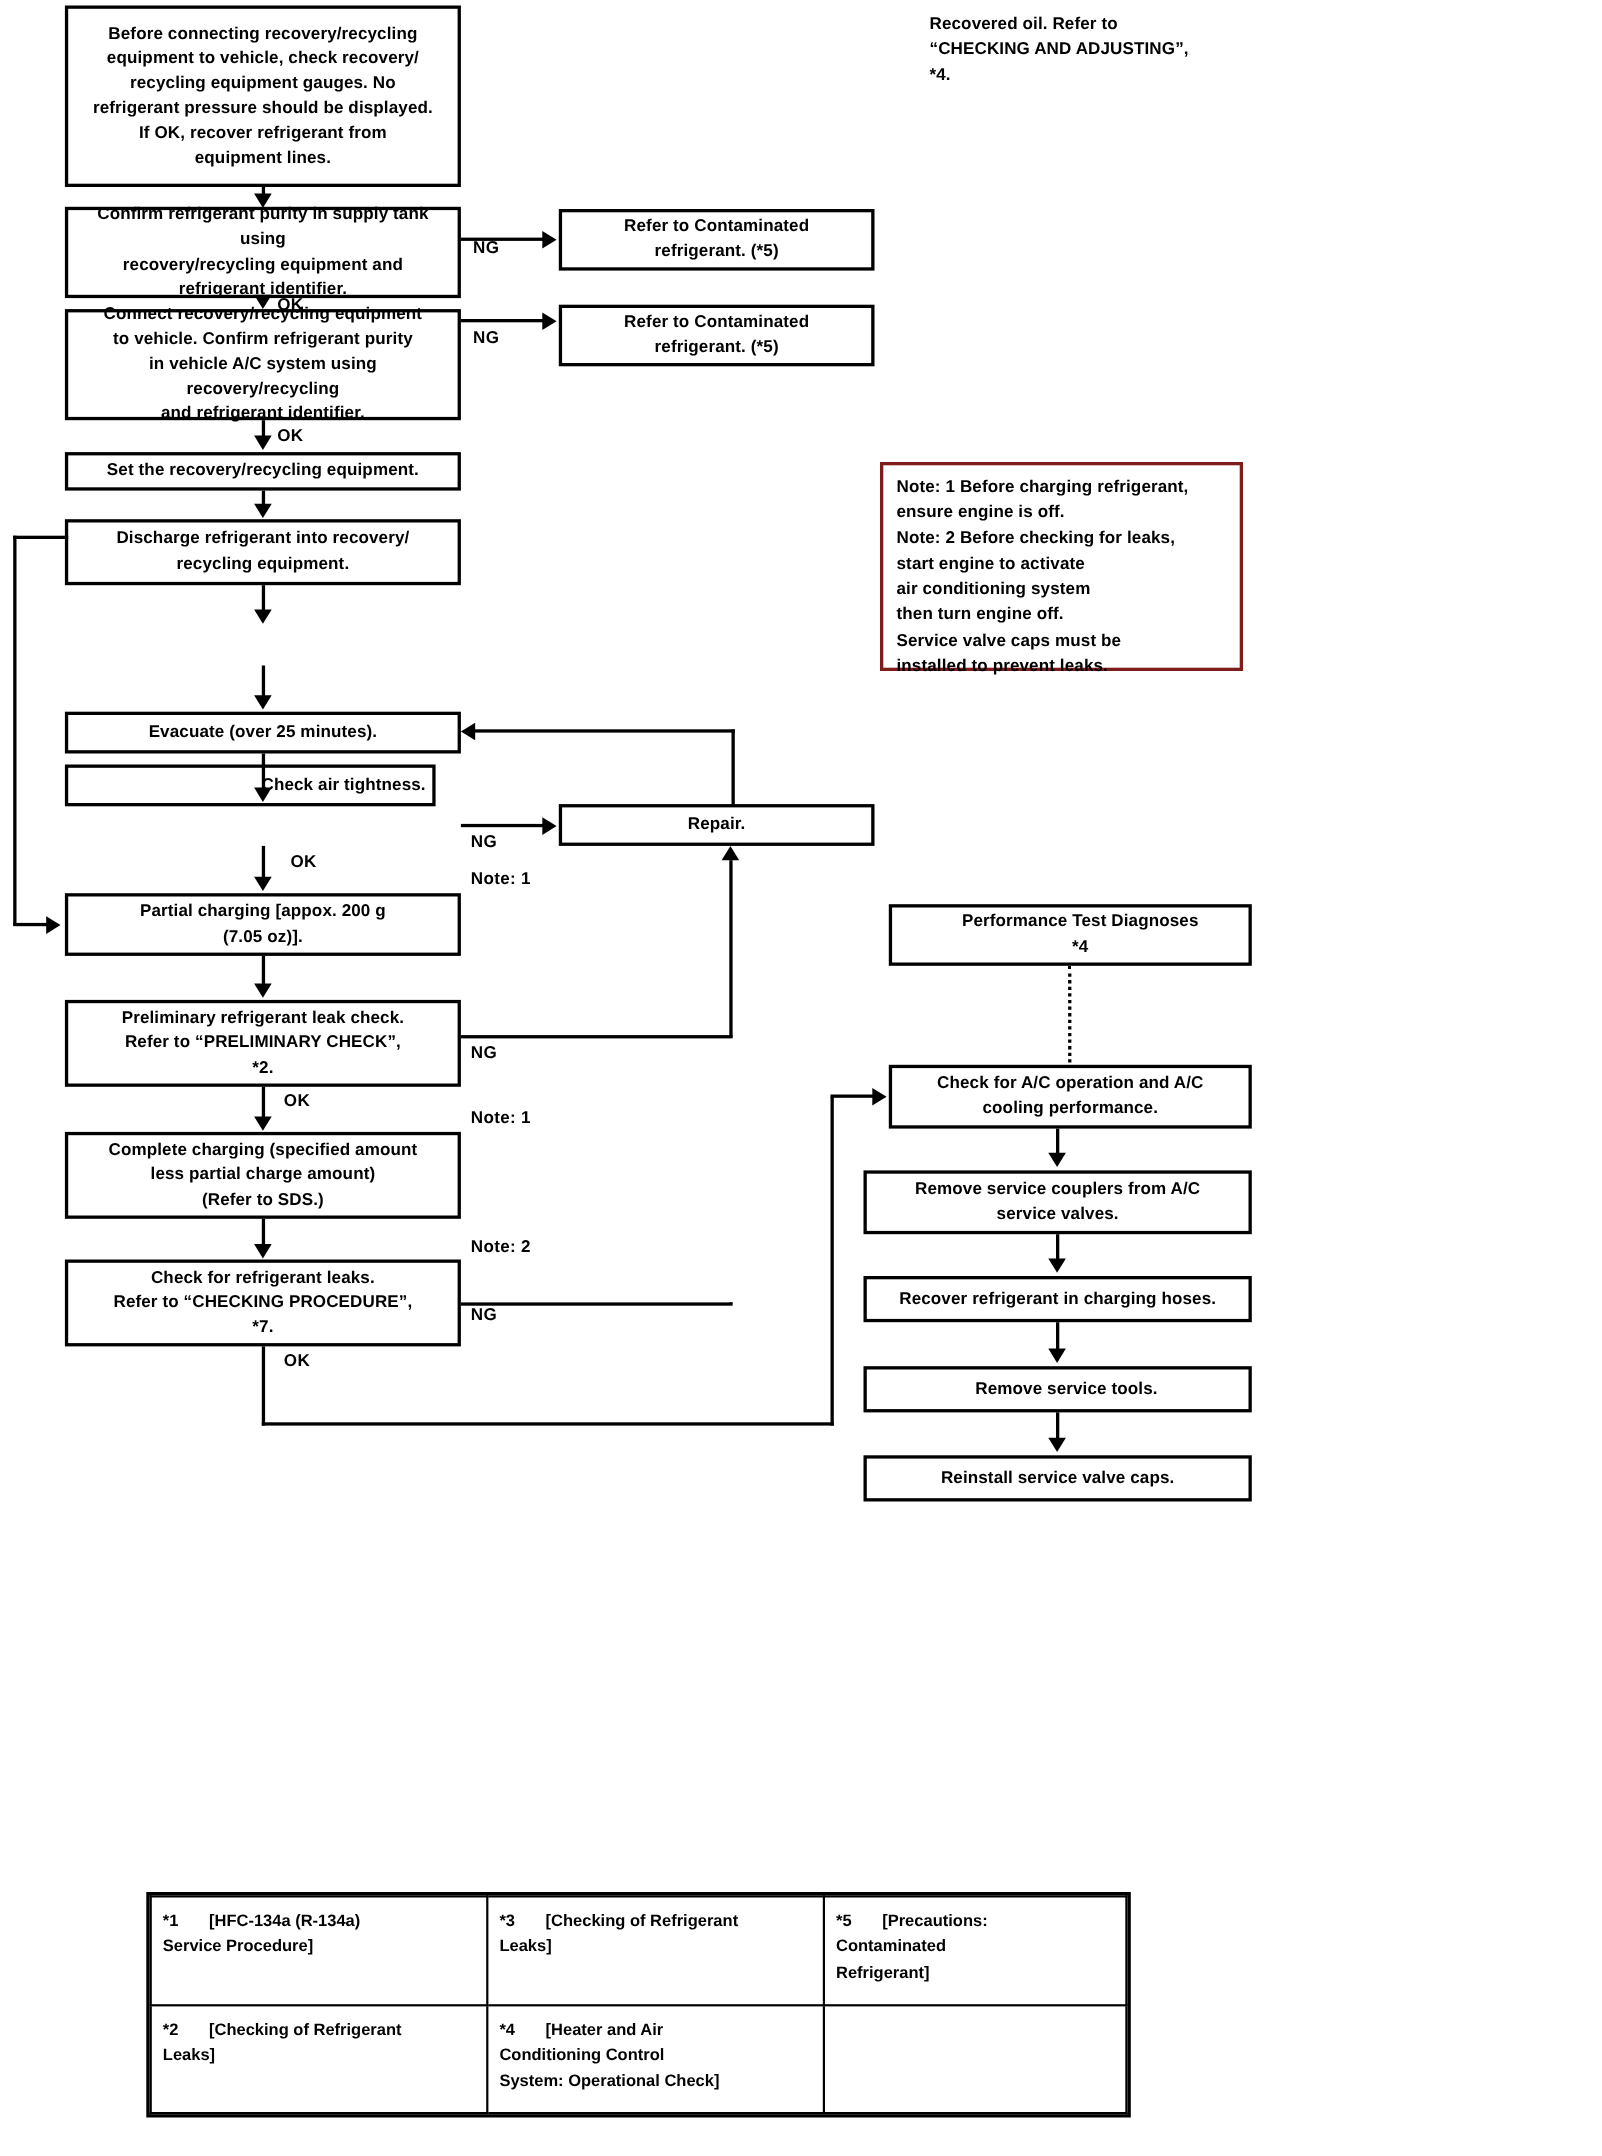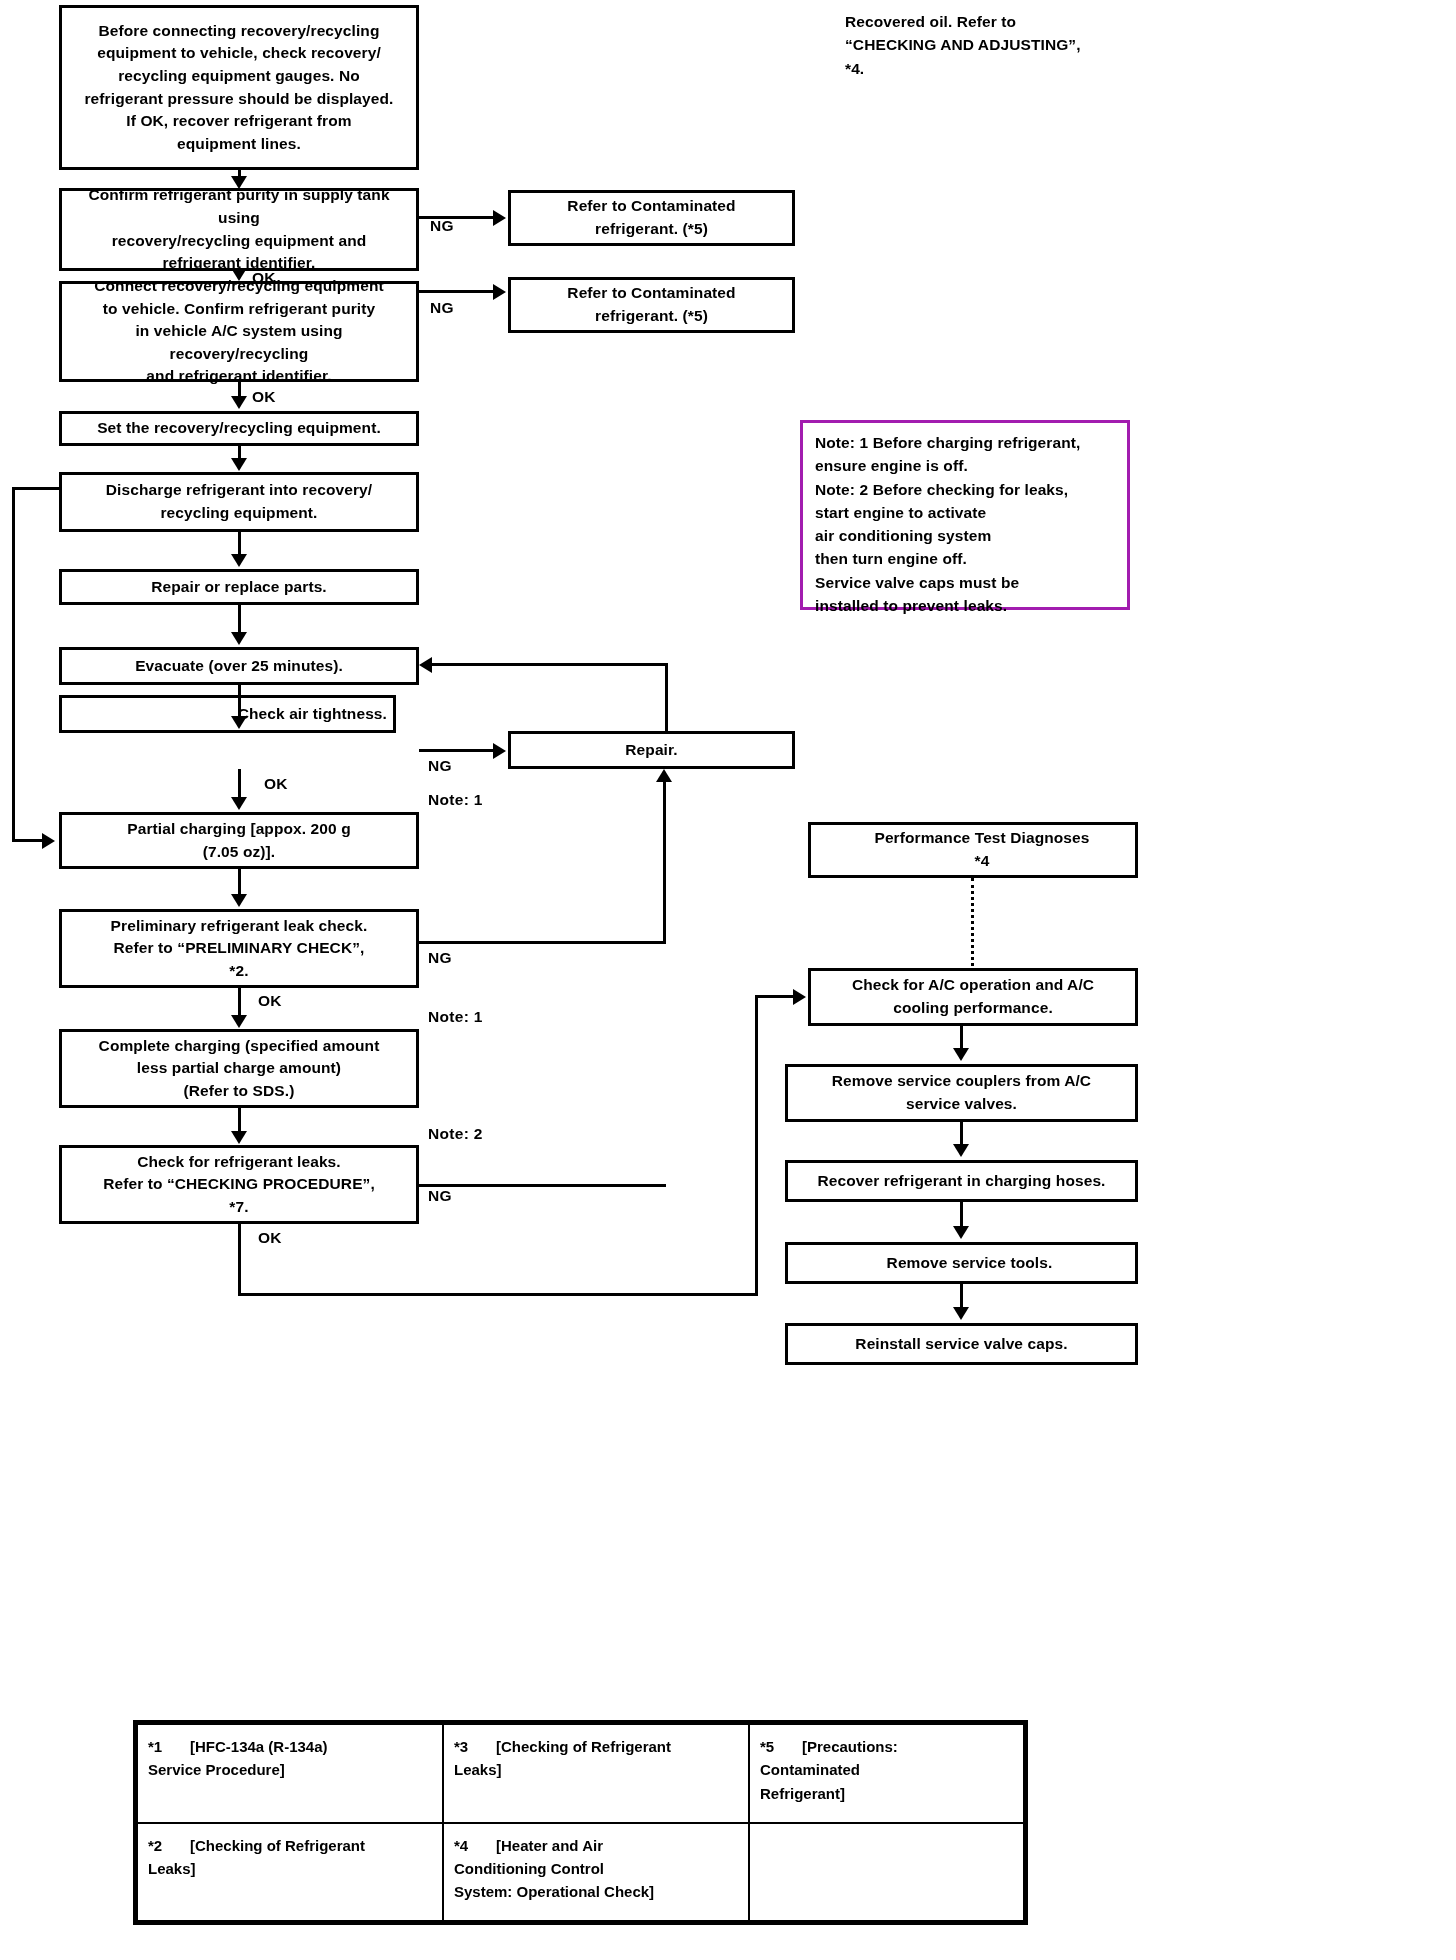--- a/index.html
+++ b/index.html
@@ -25,21 +25,21 @@
     font-size:15.5px;
     line-height:1.46;
     padding:3px 6px;
     letter-spacing:0.1px;
   }
   .box .txt{white-space:pre-line;}
 
   
   .notebox{
     position:absolute;
-    border:3px solid #a21caf;
+    border:3px solid #7f1d1d;
     background:#fff;
     box-sizing:border-box;
     font-weight:bold;
     font-size:15.5px;
     line-height:1.5;
     padding:8px 10px 8px 12px;
     white-space:pre-line;
     letter-spacing:0.1px;
   }
 
@@ -131,23 +131,20 @@
 
   <div class="box" style="left:59px;top:411px;width:360px;height:35px;">
       <span class="txt">Set the recovery/recycling equipment.</span>
     </div>
 
   <div class="box" style="left:59px;top:472px;width:360px;height:60px;">
       <span class="txt">Discharge refrigerant into recovery/
 recycling equipment.</span>
     </div>
 
-  <div class="box" style="left:59px;top:569px;width:360px;height:36px;">
-      <span class="txt">Repair or replace parts.</span>
-    </div>
 
   <div class="box" style="left:59px;top:647px;width:360px;height:38px;">
       <span class="txt">Evacuate (over 25 minutes).</span>
     </div>
 
   <div class="box" style="left:59px;top:695px;width:337px;height:38px;justify-content:flex-end;">
       <span class="txt">Check air tightness.</span>
     </div>
 
   <div class="box" style="left:59px;top:812px;width:360px;height:57px;">

